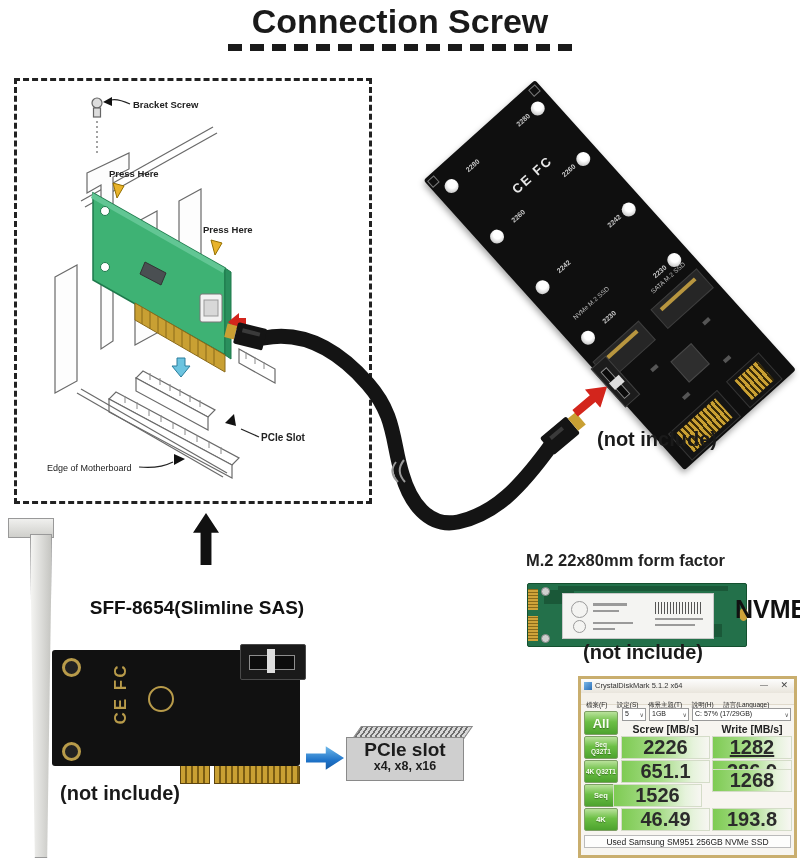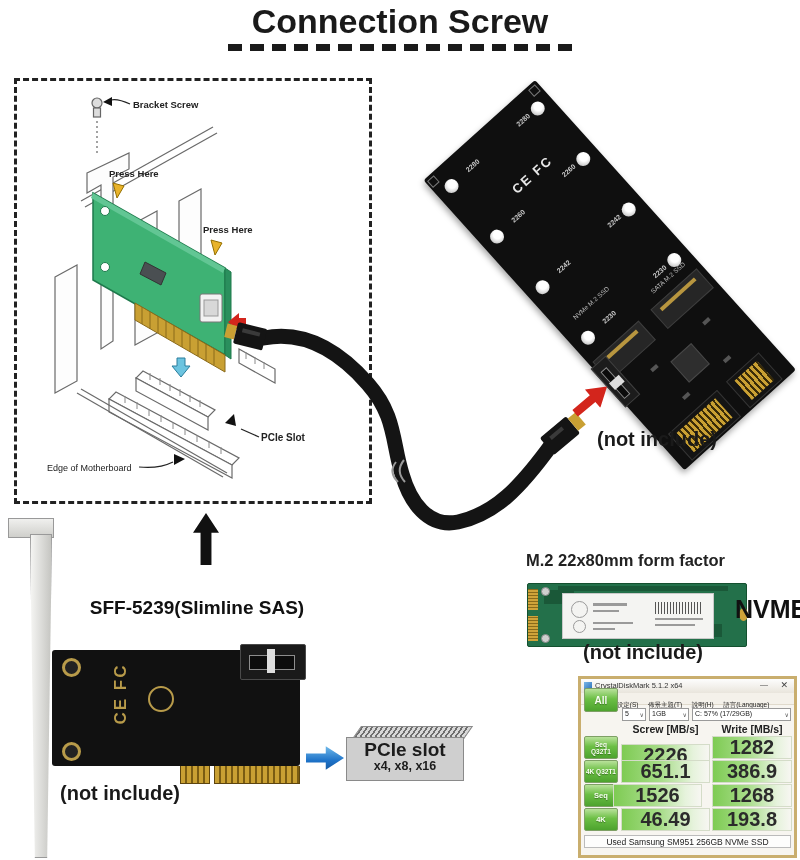--- a/index.html
+++ b/index.html
@@ -306,21 +306,21 @@
       <div class="lbl-line" style="left:92px;top:30px;width:40px;height:2px;"></div>
     </div>
     <div class="ssd-notch"></div>
   </div>
   <div class="abs nvme-label">NVME</div>
   <div class="abs notinclude" style="left:583px;top:641px;">(not include)</div>
 
   <div class="abs black-up-arrow"></div>
 
   <div class="abs card-heading">
-    <div>SFF-5239(Slimline SAS)</div>
+    <div>SFF-8654(Slimline SAS)</div>
   </div>
 
   <div class="abs bracket-tab"></div>
   <div class="abs bracket-bar"></div>
   <div class="abs lp-pcb">
     <div class="lp-sff">
       <div class="lp-sff-in"></div>
         <div class="lp-sff-tag"></div>
     </div>
     <div class="lp-logos">CE FC</div>
@@ -349,44 +349,44 @@
       <div class="cdm-min">—</div>
       <div class="cdm-close">✕</div>
     </div>
     <div class="cdm-menubar">
       <span>檔案(F)</span>
       <span>設定(S)</span>
       <span>佈景主題(T)</span>
       <span>說明(H)</span>
       <span>語言(Language)</span>
     </div>
-    <div class="cdm-btn" style="top:9px;height:24px;font-size:10px;">All</div>
+    <div class="cdm-btn" style="top:32px;height:24px;font-size:13px;">All</div>
     <div class="cdm-select" style="left:41px;width:24px;">
       <span>5</span><span class="chev">∨</span>
     </div>
     <div class="cdm-select" style="left:68px;width:40px;">
       <span>1GB</span><span class="chev">∨</span>
     </div>
     <div class="cdm-select" style="left:111px;width:99px;">
       <span>C: 57% (17/29GB)</span><span class="chev">∨</span>
     </div>
     <div class="cdm-colhead" style="left:40px;width:89px;">Screw [MB/s]</div>
     <div class="cdm-colhead" style="left:131px;width:80px;text-align:center;">Write [MB/s]</div>
 
     <div class="cdm-btn" style="top:57px;height:23px;font-size:6.5px;line-height:7px;">Seq Q32T1</div>
-    <div class="cdm-cell" style="left:40px;top:57px;width:89px;margin-top:8px;">2226</div>
-    <div class="cdm-cell" style="left:131px;top:57px;width:80px;">1282</div>
+    <div class="cdm-cell" style="left:40px;top:57px;width:89px;">2226</div>
+    <div class="cdm-cell" style="left:131px;top:57px;width:80px;text-decoration:underline;">1282</div>
 
     <div class="cdm-btn" style="top:81px;height:23px;font-size:6.5px;line-height:7px;">4K Q32T1</div>
     <div class="cdm-cell" style="left:40px;top:81px;width:89px;">651.1</div>
     <div class="cdm-cell" style="left:131px;top:81px;width:80px;">386.9</div>
 
     <div class="cdm-btn" style="top:105px;height:23px;font-size:7.5px;">Seq</div>
     <div class="cdm-cell" style="left:32px;top:105px;width:89px;">1526</div>
-    <div class="cdm-cell" style="left:131px;top:105px;width:80px;">1268</div>
+    <div class="cdm-cell" style="left:131px;top:90px;width:80px;">1268</div>
 
     <div class="cdm-btn" style="top:129px;height:23px;font-size:7.5px;">4K</div>
     <div class="cdm-cell" style="left:40px;top:129px;width:89px;">46.49</div>
     <div class="cdm-cell" style="left:131px;top:129px;width:80px;">193.8</div>
 
     <div class="cdm-status">Used Samsung SM951 256GB NVMe SSD</div>
   </div>
 
 </div>
 

